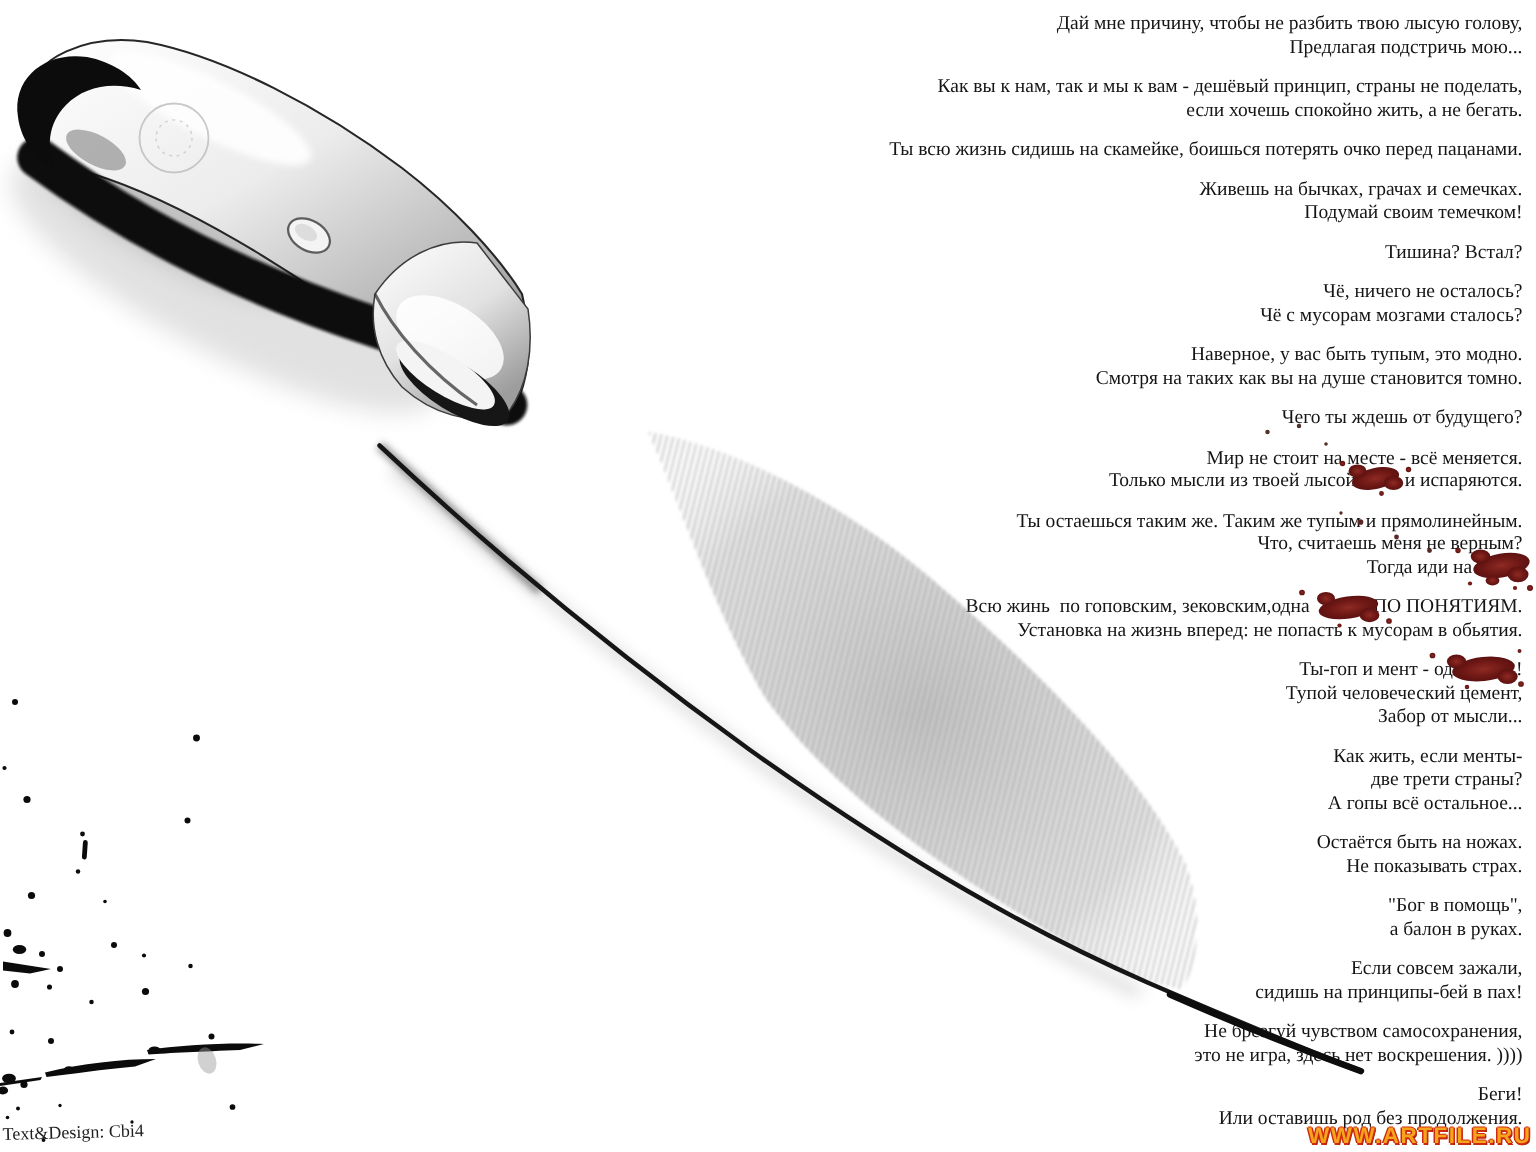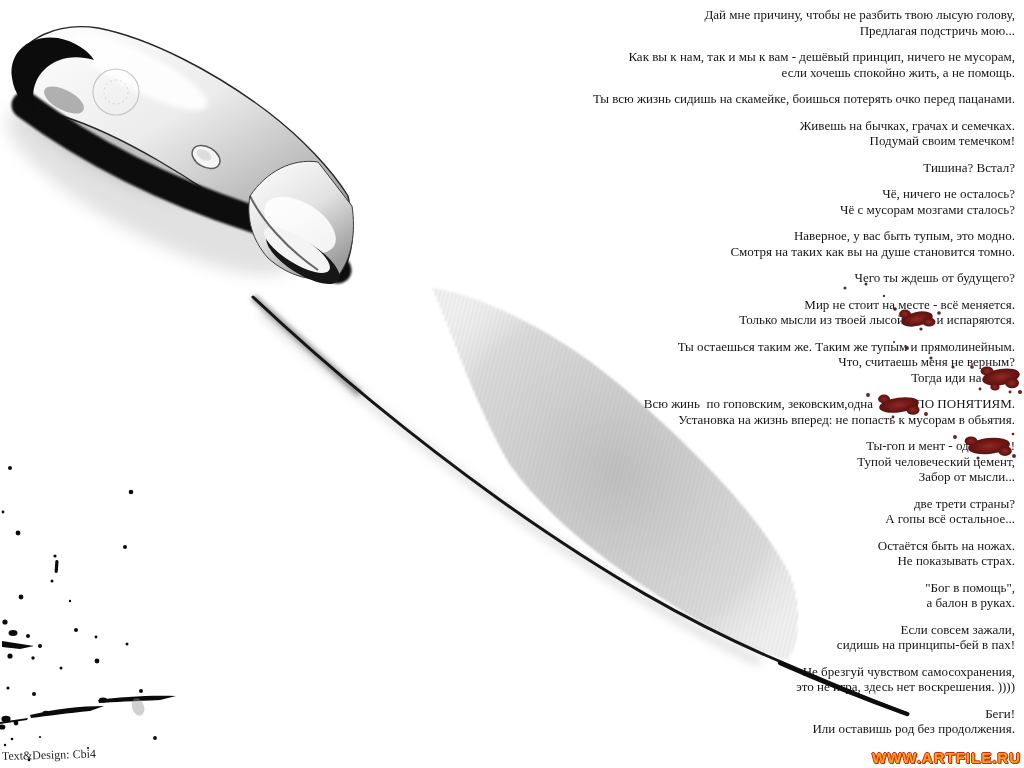--- a/index.html
+++ b/index.html
@@ -30,22 +30,22 @@
 <body>
 
 <div class="canvas">
 
   <div class="poem">
       <div class="stanza">
         <div class="line">Дай мне причину, чтобы не разбить твою лысую голову,</div>
         <div class="line">Предлагая подстричь мою...</div>
       </div>
       <div class="stanza">
-        <div class="line">Как вы к нам, так и мы к вам - дешёвый принцип, ничего не мусорам,</div>
-        <div class="line">если хочешь спокойно жить, а не помощь.</div>
+        <div class="line">Как вы к нам, так и мы к вам - дешёвый принцип, страны не поделать,</div>
+        <div class="line">если хочешь спокойно жить, а не бегать.</div>
       </div>
       <div class="stanza">
         <div class="line">Ты всю жизнь сидишь на скамейке, боишься потерять очко перед пацанами.</div>
       </div>
       <div class="stanza">
         <div class="line">Живешь на бычках, грачах и семечках.</div>
         <div class="line">Подумай своим темечком!</div>
       </div>
       <div class="stanza">
         <div class="line">Тишина? Встал?</div>
@@ -73,20 +73,21 @@
       <div class="stanza">
         <div class="line">Всю жинь  по гоповским, зековским,одна           , ПО ПОНЯТИЯМ.</div>
         <div class="line">Установка на жизнь вперед: не попасть к мусорам в обьятия.</div>
       </div>
       <div class="stanza">
         <div class="line">Ты-гоп и мент - одна         !</div>
         <div class="line">Тупой человеческий цемент,</div>
         <div class="line">Забор от мысли...</div>
       </div>
       <div class="stanza">
+        <div class="line">Как жить, если менты-</div>
         <div class="line">две трети страны?</div>
         <div class="line">А гопы всё остальное...</div>
       </div>
       <div class="stanza">
         <div class="line">Остаётся быть на ножах.</div>
         <div class="line">Не показывать страх.</div>
       </div>
       <div class="stanza">
         <div class="line">"Бог в помощь",</div>
         <div class="line">а балон в руках.</div>

